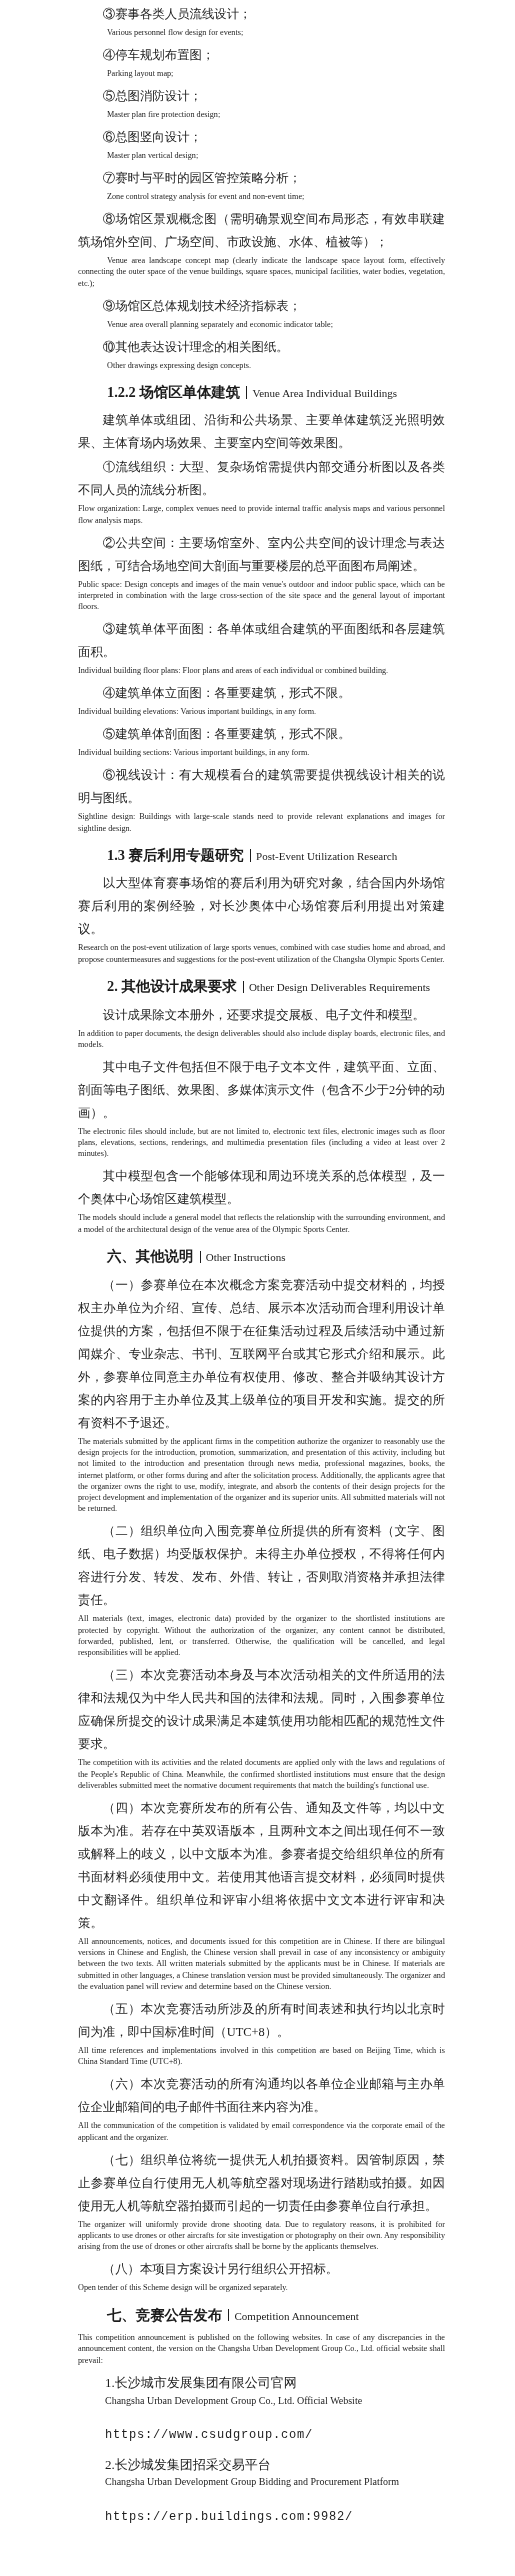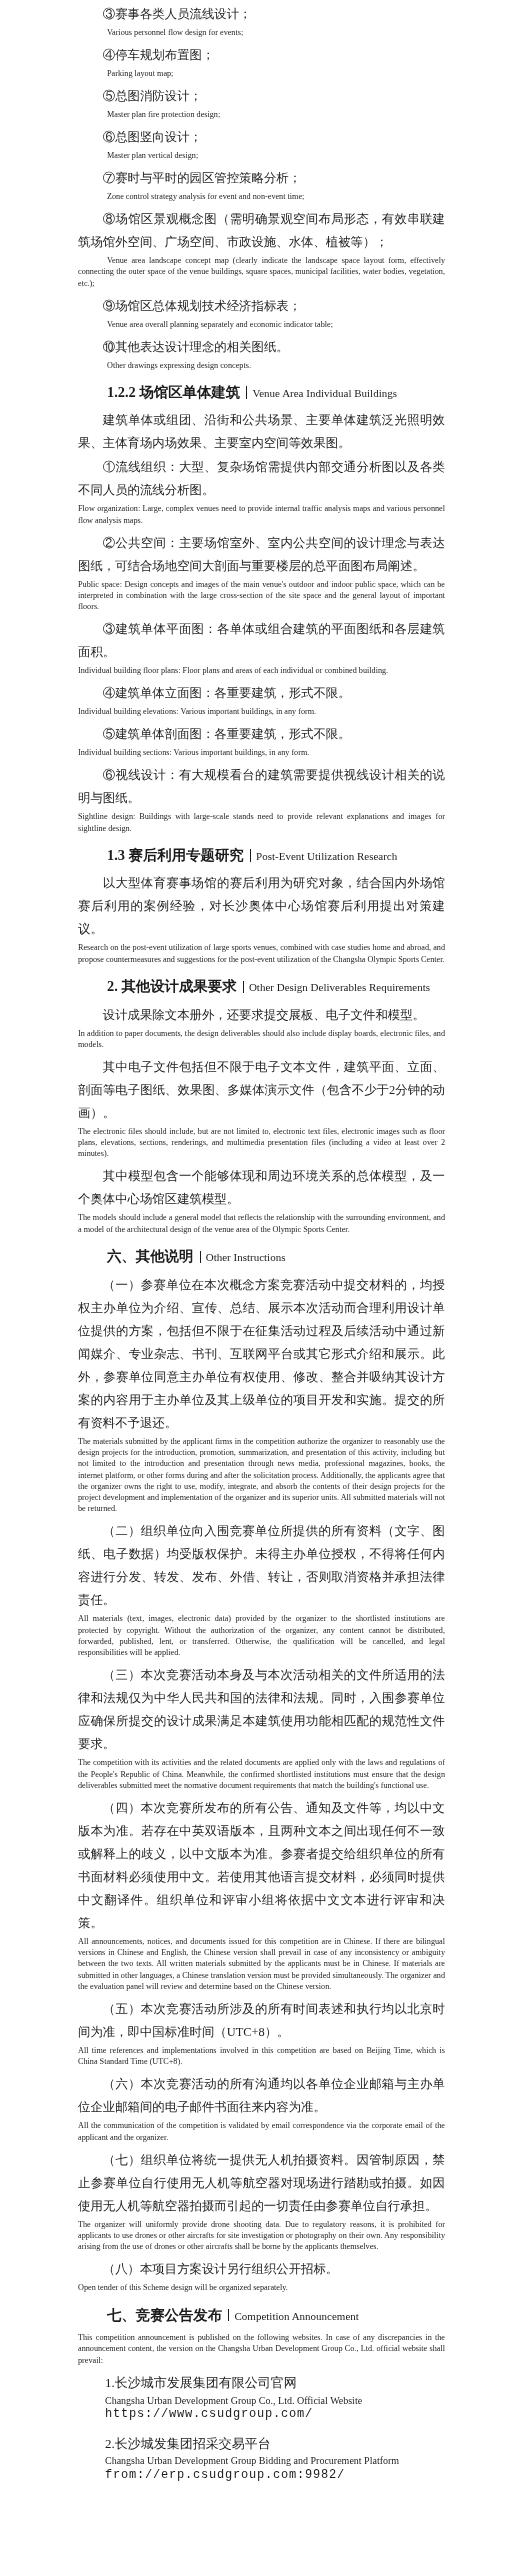--- a/index.html
+++ b/index.html
@@ -8,21 +8,21 @@
   .zh{font-family:"Liberation Serif","DejaVu Serif",serif;font-size:12.4px;line-height:23px;text-align:justify;text-indent:2em;margin:0 0 1px 0;}
   .en{font-family:"Liberation Serif","DejaVu Serif",serif;font-size:8.2px;line-height:11.3px;text-align:justify;margin:0 0 5.7px 0;}
   .en-indent{text-indent:29px;}
   .heading{margin:12.4px 0 7.2px 29px;white-space:nowrap;}
   .h-zh{font-family:"Liberation Serif","DejaVu Serif",serif;font-weight:700;font-size:14.4px;}
   .h-bar{display:inline-block;width:1px;height:12.4px;background:#1c1c1c;margin:0 5.2px 0 6.2px;vertical-align:-1.5px;}
   .h-en{font-family:"Liberation Serif","DejaVu Serif",serif;font-size:11px;}
   .link-item{margin:7.2px 0 11.3px 27px;}
   .link-zh{font-family:"Liberation Serif","DejaVu Serif",serif;font-size:13px;line-height:20.6px;}
   .link-en{font-family:"Liberation Serif","DejaVu Serif",serif;font-size:10px;line-height:11.3px;margin-top:1px;}
-  .link-url{font-family:"Liberation Mono","DejaVu Sans Mono",monospace;font-size:12px;letter-spacing:0.8px;line-height:16.5px;margin-top:0;}
+  .link-url{font-family:"Liberation Mono","DejaVu Sans Mono",monospace;font-size:12px;letter-spacing:0.8px;line-height:16.5px;margin-top:21px;}
 </style>
 </head>
 <body>
 
 <div id="doc">
     <div class="zh">③赛事各类人员流线设计；</div>
     <div class="en en-indent">Various personnel flow design for events;</div>
     <div class="zh">④停车规划布置图；</div>
     <div class="en en-indent">Parking layout map;</div>
     <div class="zh">⑤总图消防设计；</div>
@@ -81,16 +81,16 @@
     <div class="heading"><span class="h-zh">七、竞赛公告发布</span><span class="h-bar"></span><span class="h-en">Competition Announcement</span></div>
     <div class="en">This competition announcement is published on the following websites. In case of any discrepancies in the announcement content, the version on the Changsha Urban Development Group Co., Ltd. official website shall prevail:</div>
     <div class="link-item">
       <div class="link-zh">1.长沙城市发展集团有限公司官网</div>
       <div class="link-en">Changsha Urban Development Group Co., Ltd. Official Website</div>
       <div class="link-url">https://www.csudgroup.com/</div>
     </div>
     <div class="link-item">
       <div class="link-zh">2.长沙城发集团招采交易平台</div>
       <div class="link-en">Changsha Urban Development Group Bidding and Procurement Platform</div>
-      <div class="link-url">from://erp.csudgroup.com:9982/</div>
+      <div class="link-url">https://erp.buildings.com:9982/</div>
     </div>
   </div>
 
 
 </body></html>

